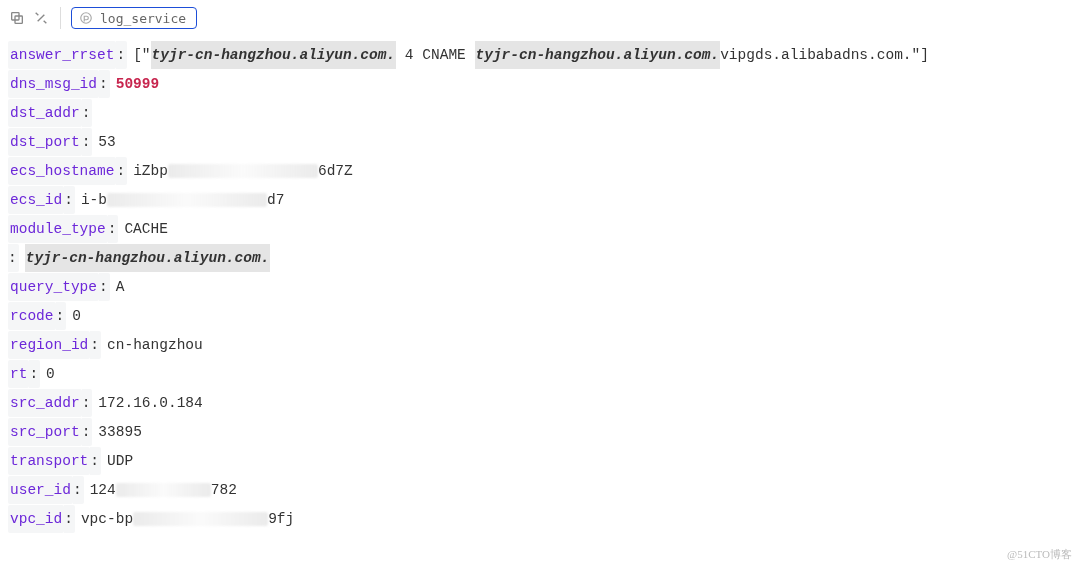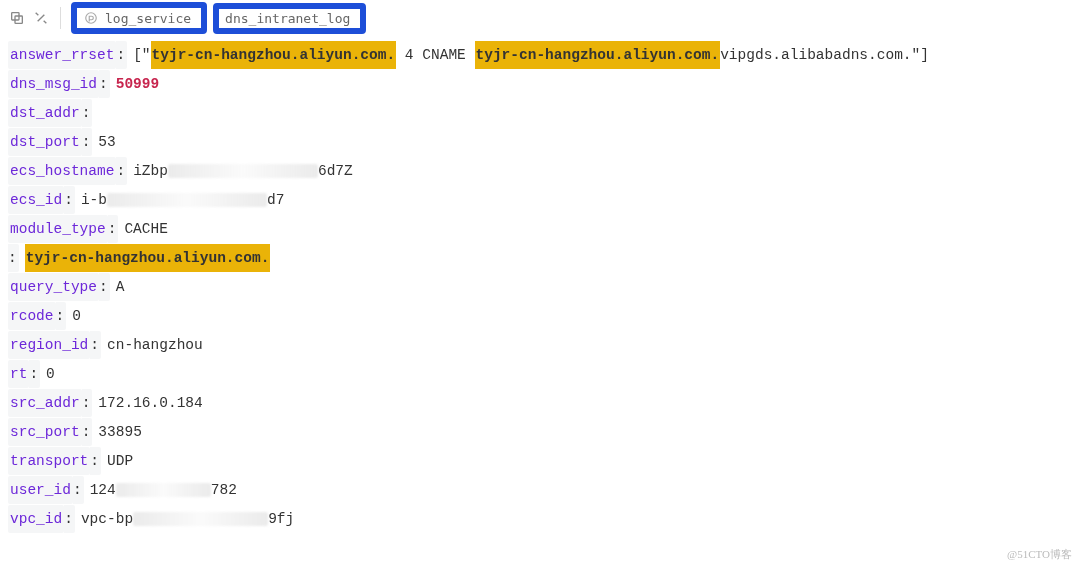--- a/index.html
+++ b/index.html
@@ -32,21 +32,21 @@
     .divider {
       width: 1px;
       height: 22px;
       background: #ddd;
       margin: 0 4px;
     }
     .pill {
       display: flex;
       align-items: center;
       gap: 6px;
-      border: 6px solid #1d4ed8;
+      border: 1px solid #1d4ed8;
       border-radius: 4px;
       padding: 2px 10px 2px 6px;
       font-size: 13px;
       color: #666;
       font-family: Menlo, Monaco, Consolas, monospace;
       background: #fff;
     }
     .pill-icon {
       width: 16px;
       height: 16px;
@@ -75,23 +75,24 @@
     }
     .colon {
       background: #f5f6f7;
       padding-right: 2px;
       border-radius: 0 2px 2px 0;
       margin-right: 6px;
     }
     .val { color: #333; white-space: pre; }
     .val-red { color: #c7254e; font-weight: bold; font-family: Liberation Mono, monospace; }
     .hl {
-      background: #eab308;
+      background: #e5e5e5;
       font-weight: bold;
       padding: 0 1px;
+      font-style: italic;
     }
     .bracket { color: #333; }
     .redact {
       display: inline-block;
       height: 14px;
       background: linear-gradient(90deg, rgba(230,230,230,0.8), rgba(250,250,250,0.9), rgba(230,230,230,0.8));
       border-radius: 2px;
       vertical-align: -2px;
       filter: blur(1px);
     }
@@ -124,23 +125,20 @@
   <span class="divider"></span>
   <div class="pill">
     <span class="pill-icon">
       <svg viewBox="0 0 24 24" fill="none" stroke="currentColor" stroke-width="2">
           <circle cx="12" cy="12" r="9"></circle>
           <path d="M9 9h4a3 3 0 0 1 0 6H9z M9 9v9"></path>
         </svg>
     </span>
     <span>log_service</span>
   </div>
-  <div class="pill">
-    <span>dns_intranet_log</span>
-  </div>
 </div>
 
 <div class="log-body">
 
   <div class="row">
     <span class="key">answer_rrset</span>
       <span class="colon">:</span>
     <span class="bracket">["</span>
       <span class="hl">tyjr-cn-hangzhou.aliyun.com.</span>
       <span class="val"> 4 CNAME </span>

